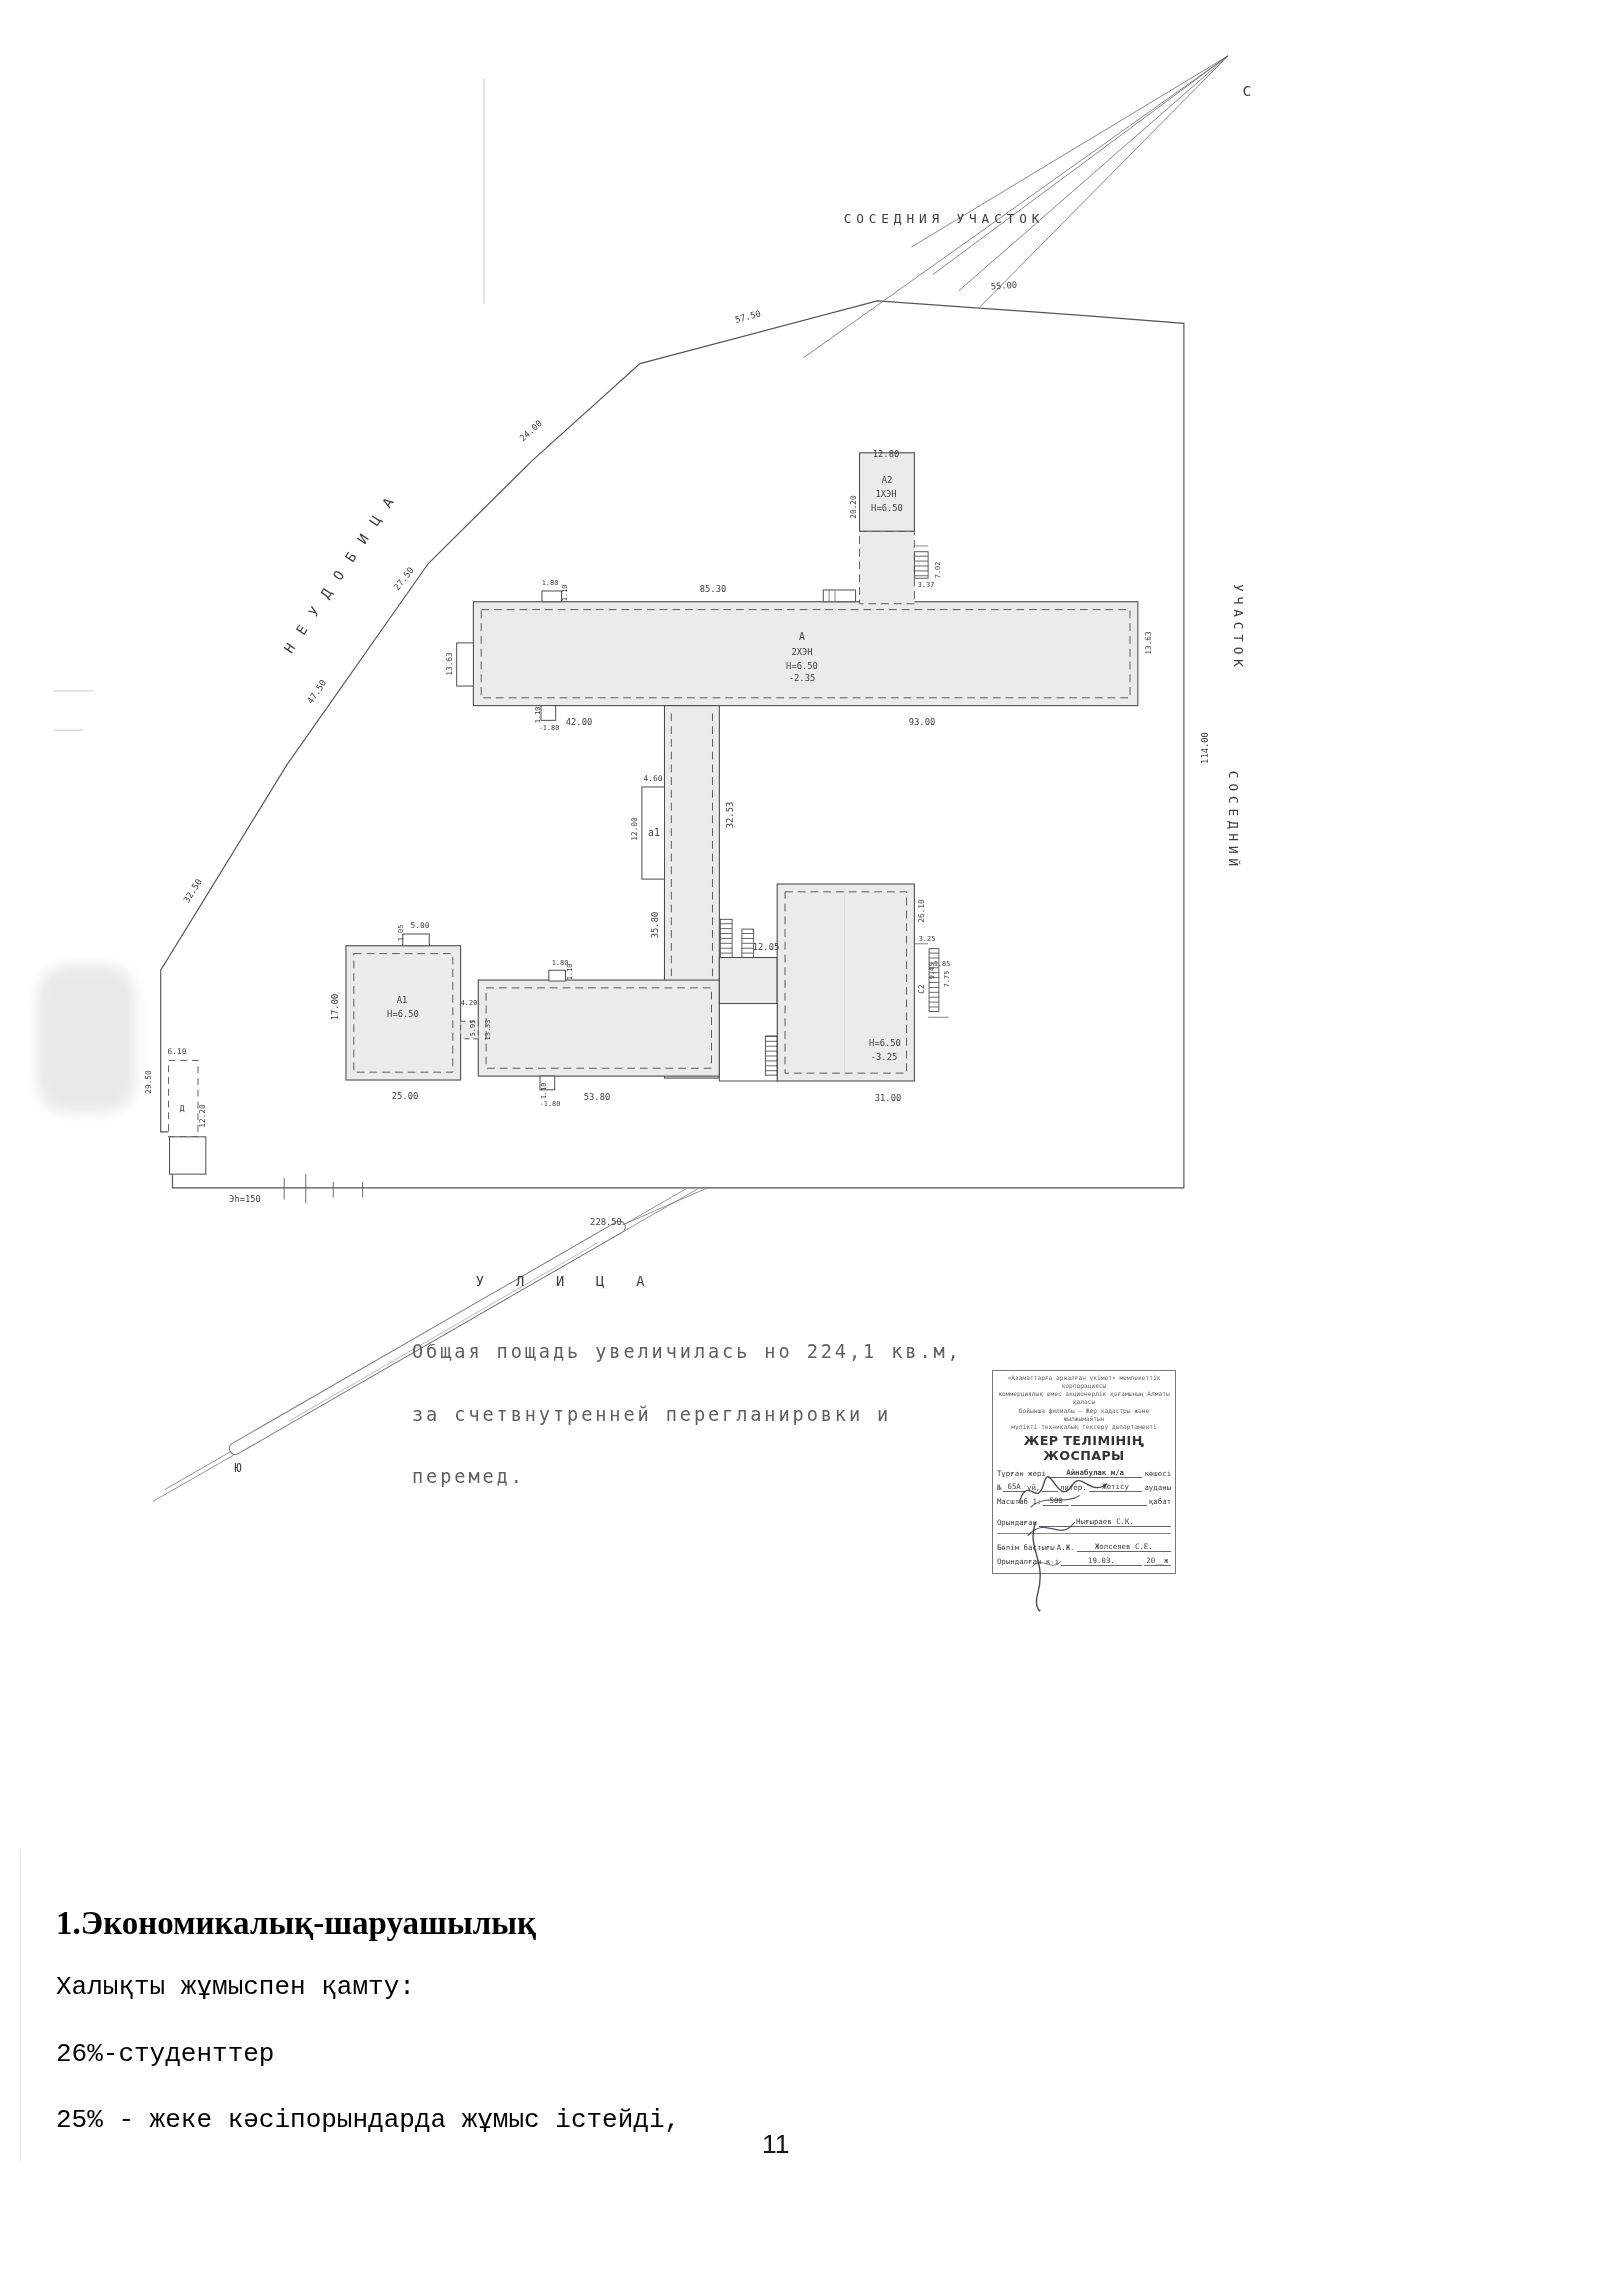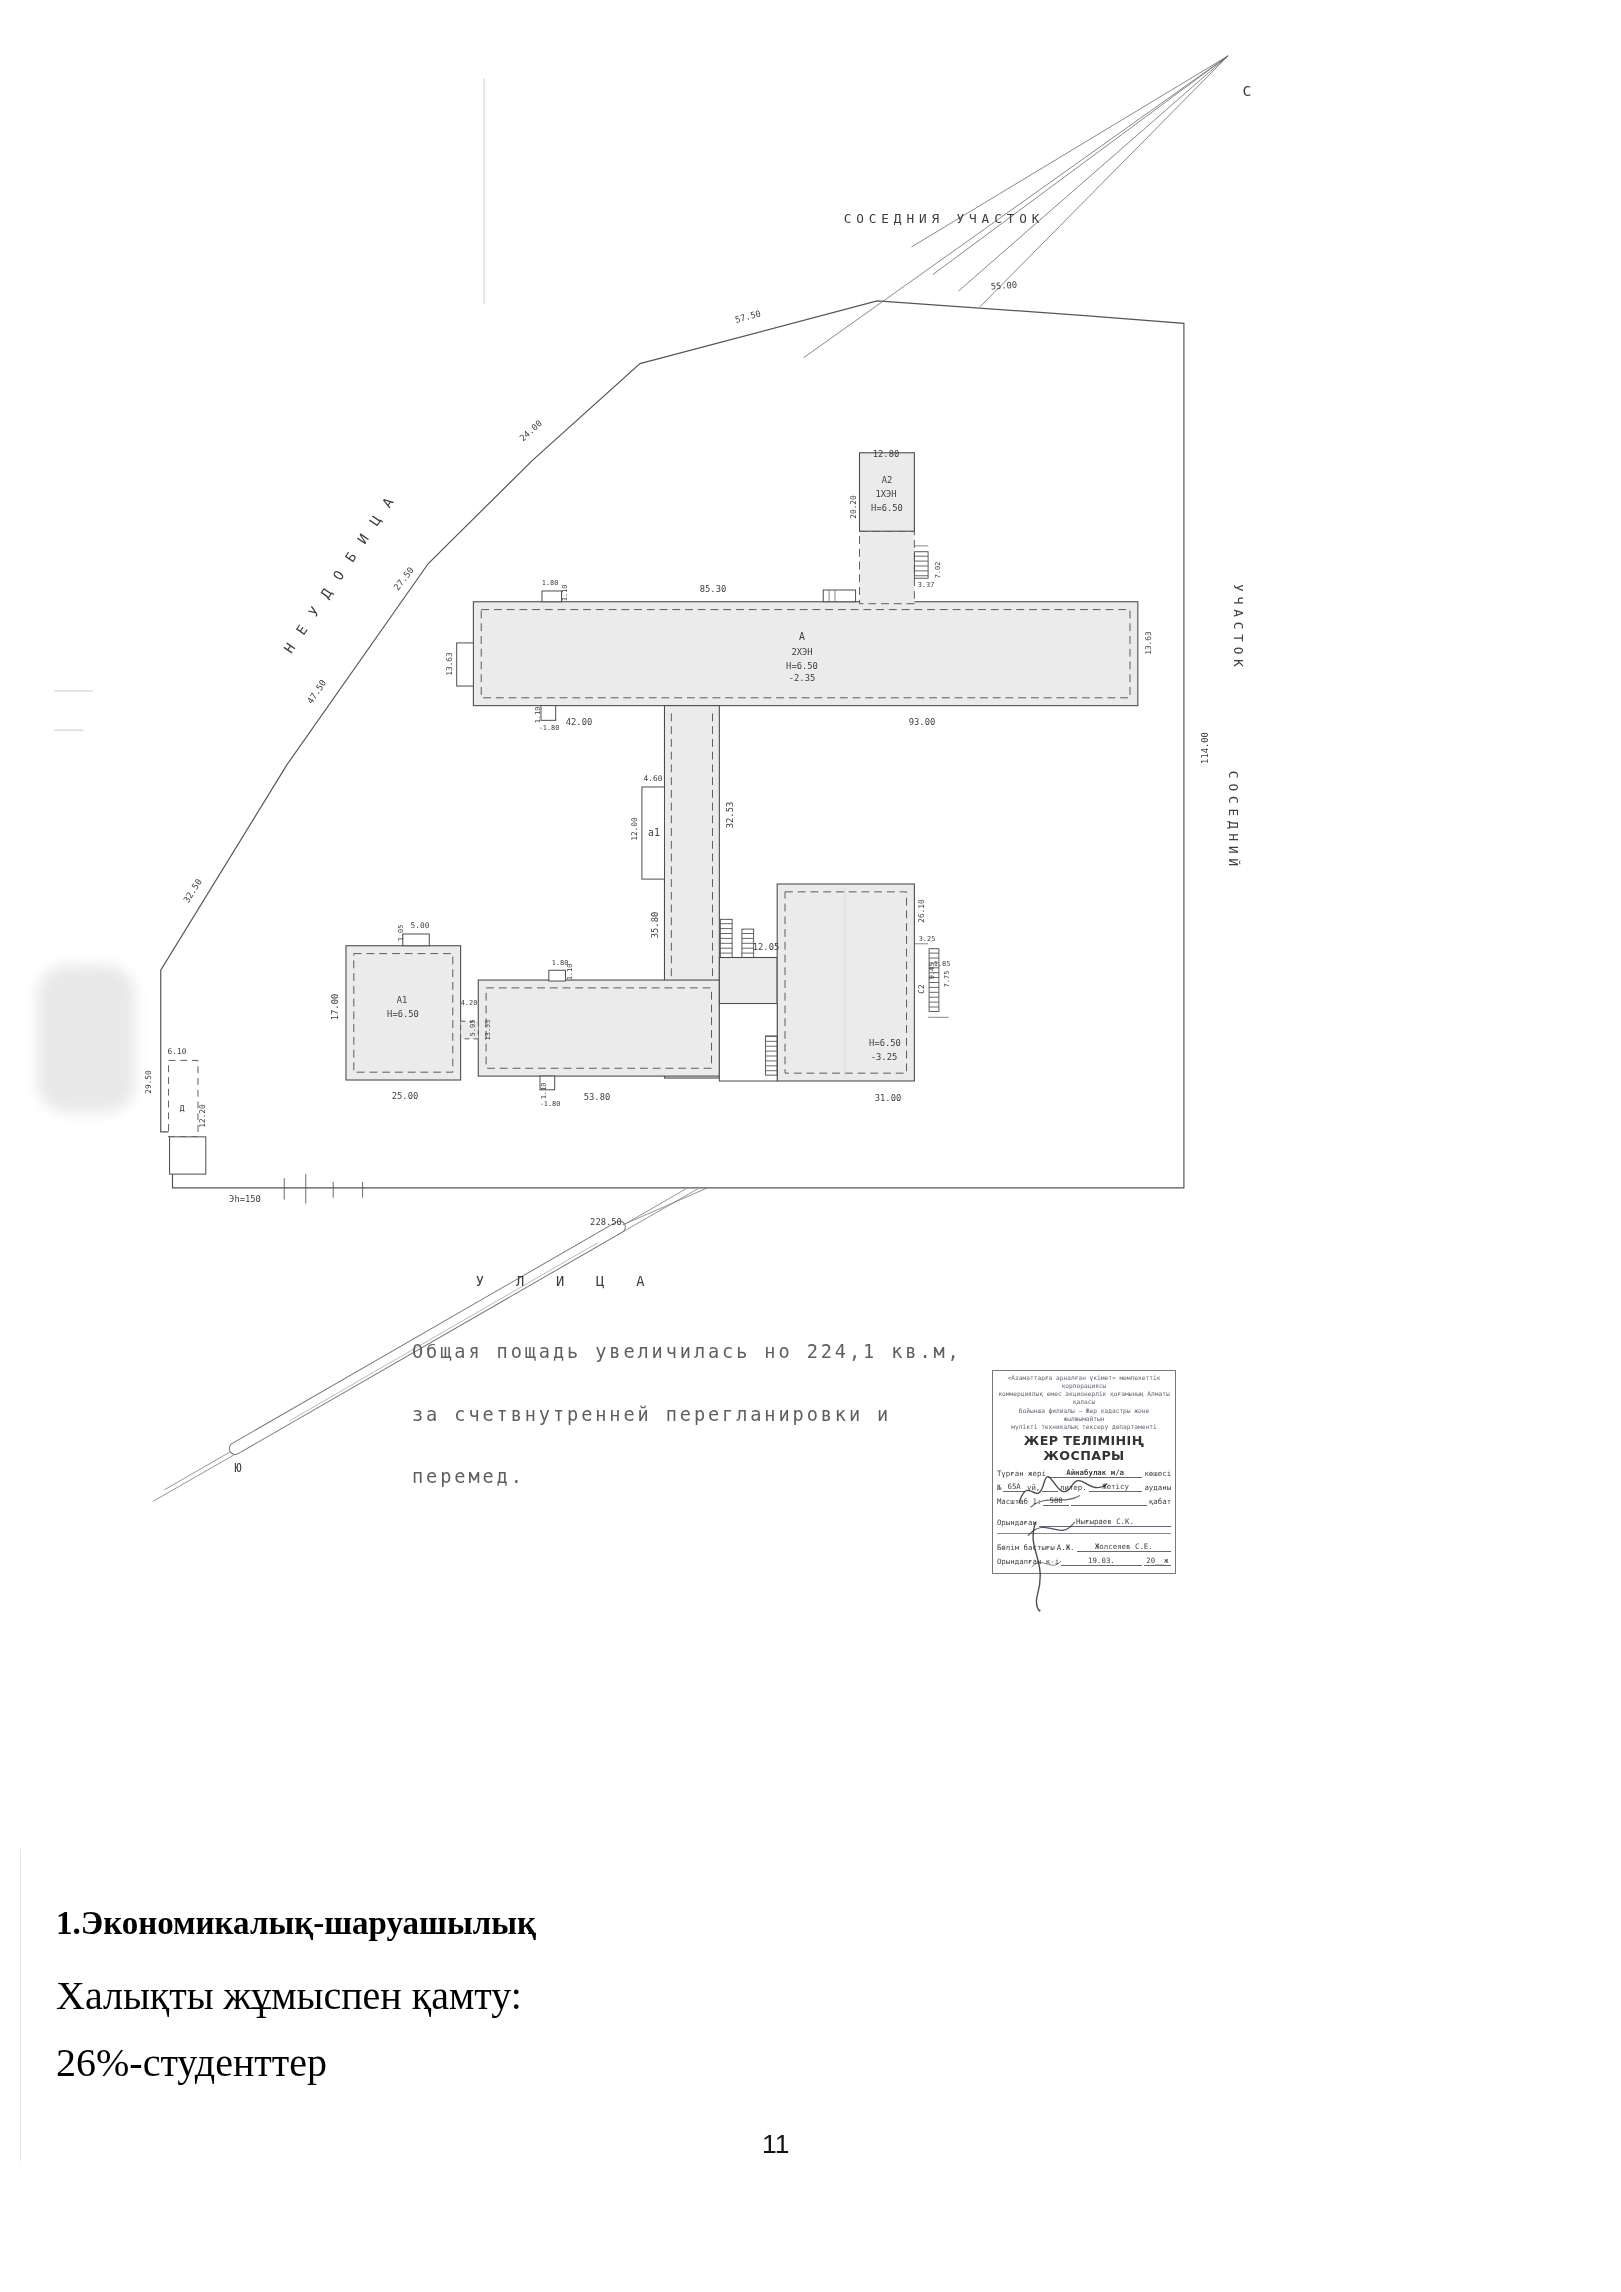--- a/index.html
+++ b/index.html
@@ -32,22 +32,22 @@
   .stamp-title { text-align:center; font-weight:bold; font-size:12.7px; color:#333;
     letter-spacing:0.4px; margin-top:2px; font-family:"DejaVu Sans", sans-serif; }
   .strow { display:flex; align-items:flex-end; margin-top:4.4px; gap:2px; white-space:nowrap; }
   .u { border-bottom:1px solid #667; text-align:center; }
   .grow { flex:1; }
   .stamp-sep { border-top:1px solid #888; margin-top:5.9px; }
   .sig-svg { position:absolute; overflow:visible; }
 
   .h1k { position:absolute; font-family:"Liberation Serif","DejaVu Serif",serif;
     font-weight:bold; font-size:33px; color:#000; white-space:nowrap; }
-  .bk  { position:absolute; font-family:Liberation Serif, serif;
-    font-size:40px; color:#000; white-space:nowrap; }
+  .bk  { position:absolute; font-family:Liberation Mono, monospace;
+    font-size:26px; color:#000; white-space:nowrap; }
   .pgnum { position:absolute; font-family:"Liberation Sans","DejaVu Sans",sans-serif;
     font-size:26.5px; color:#111; }
   .margin-line { position:absolute; left:19.6px; top:1849px; width:1px; height:312px;
     background:#e6e6e6; }
 </style>
 </head>
 <body>
 
 <div class="page">
 
@@ -283,16 +283,17 @@
       <path d="M14,14 C4,42 26,52 16,88 C12,102 20,108 18,104" fill="none" stroke="#2b2b2b" stroke-width="1.4" opacity="0.85"></path>
       <path d="M6,28 C26,6 38,36 54,14" fill="none" stroke="#2b2b2b" stroke-width="1.2" opacity="0.8"></path>
       <path d="M10,60 C22,48 30,66 40,54" fill="none" stroke="#2b2b2b" stroke-width="1" opacity="0.6"></path>
     </svg>
   </div>
 
   <div class="margin-line"></div>
   <div class="h1k" style="left:56px;top:1905px;">1.Экономикалық-шаруашылық</div>
   <div class="bk" style="left:56px;top:1972px;">Халықты жұмыспен қамту:</div>
   <div class="bk" style="left:56px;top:2039px;">26%-студенттер</div>
+  <div class="bk" style="left:56px;top:2105px;">25% - жеке кәсіпорындарда жұмыс істейді,</div>
   <div class="pgnum" style="left:762px;top:2129px;">11</div>
 
 </div>
 
 
 </body></html>

